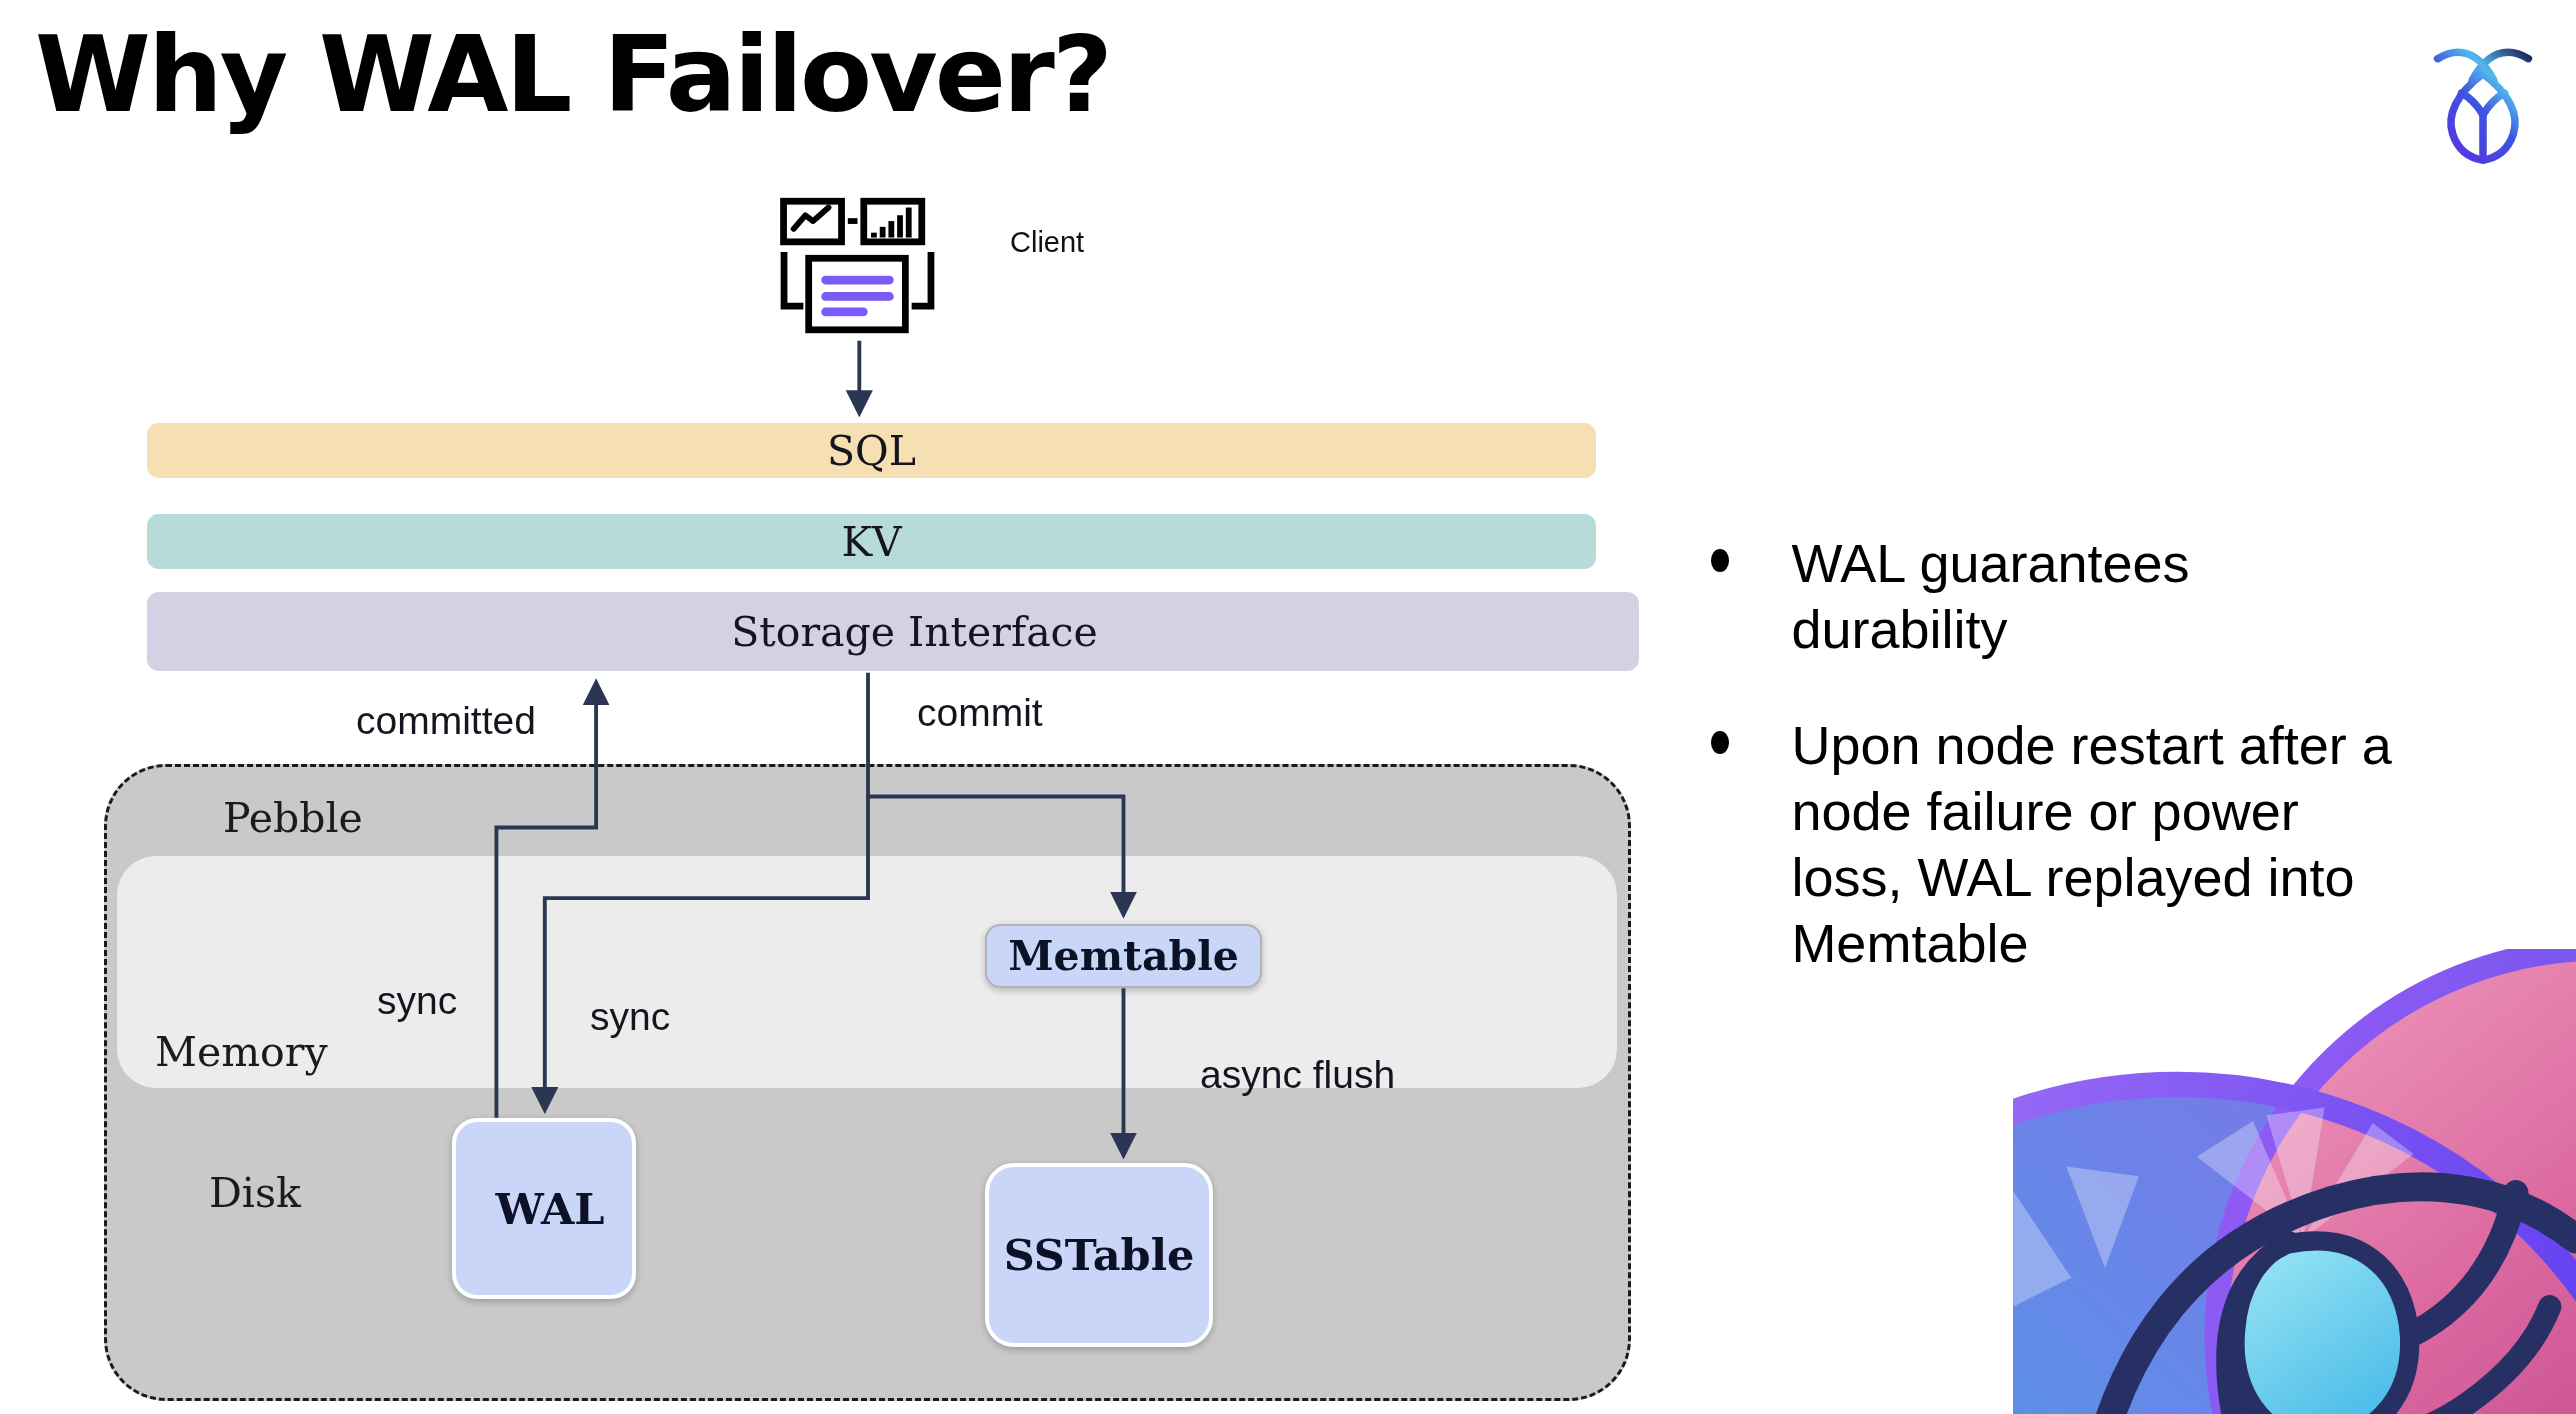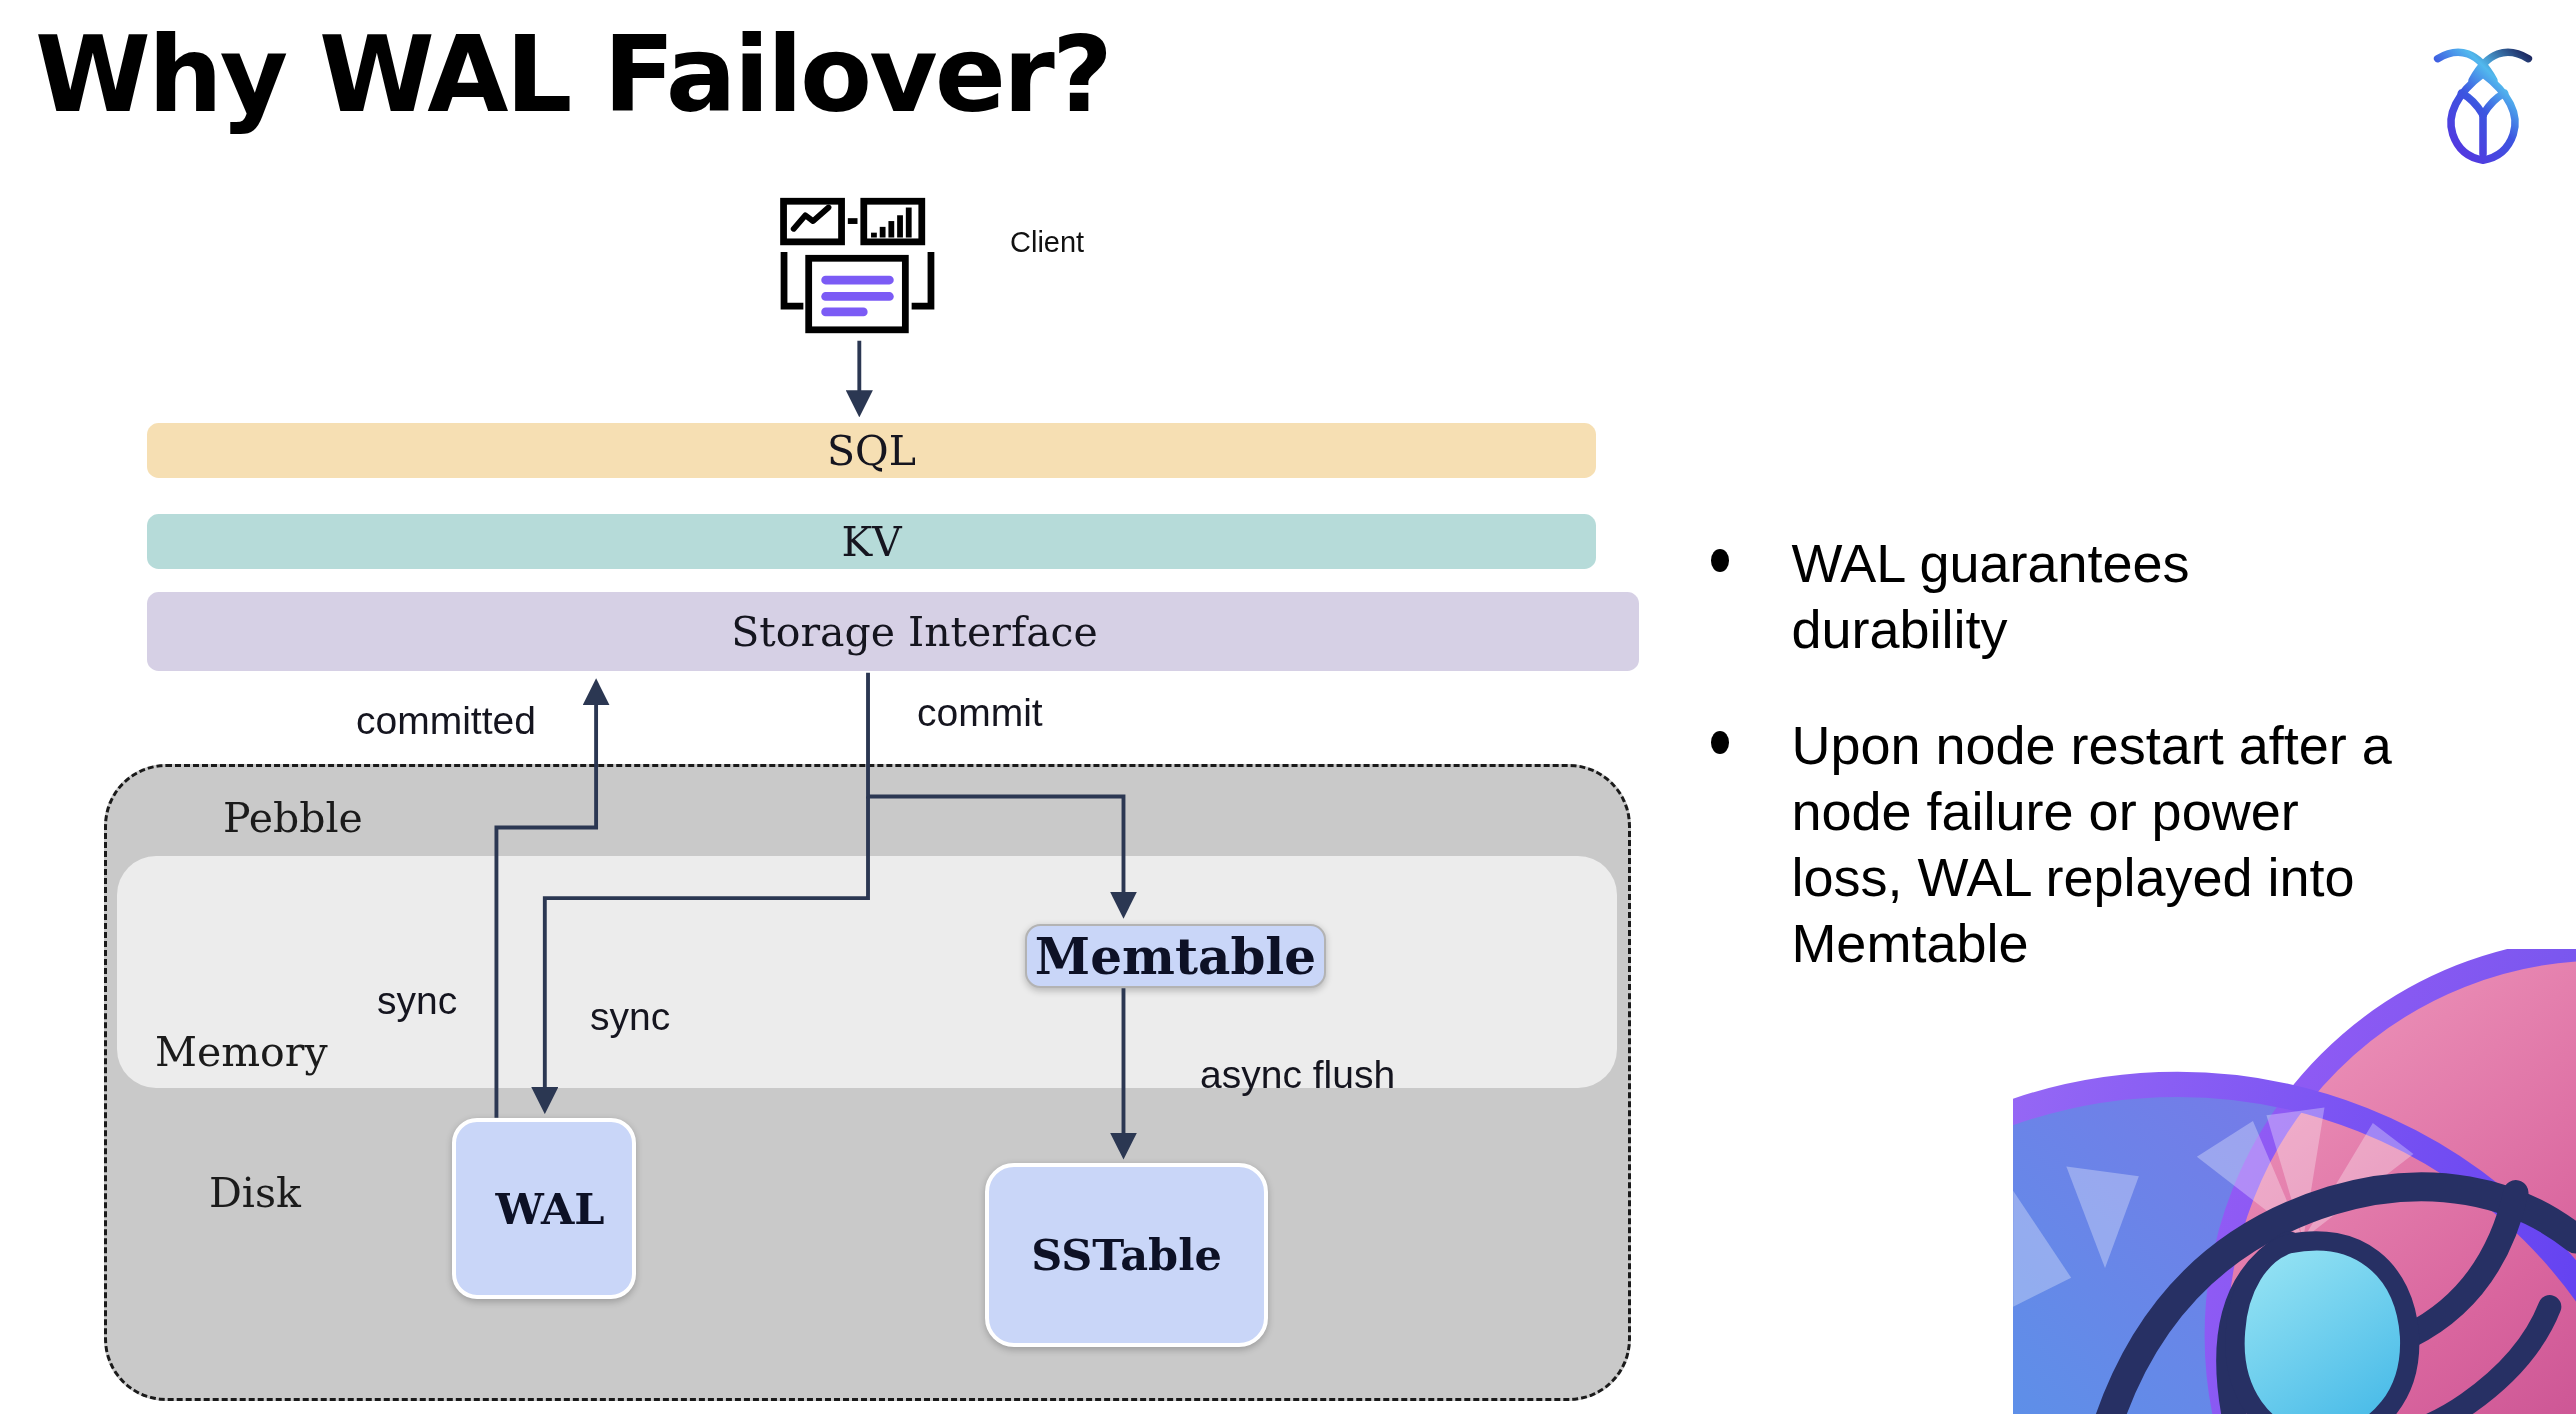--- a/index.html
+++ b/index.html
@@ -37,25 +37,25 @@
   .lbl-sync1{left:377px;top:979px;}
   .lbl-sync2{left:590px;top:995px;}
   .lbl-flush{left:1200px;top:1053px;}
   .lbl-client{position:absolute;left:1010px;top:226px;font-size:29px;color:#111;}
 
   
   .node{position:absolute;background:var(--node_fill);
         display:flex;align-items:center;justify-content:center;
         font-family:"DejaVu Serif",serif;font-weight:bold;color:#0d1126;
         box-sizing:border-box;box-shadow:0 2.9px 7.7px rgba(0,0,0,.22);}
-  .node.memtable{left:985px;top:924px;width:301px;height:64px;border-radius:15.5px;
-        border:2.9px solid #b3b3b3;font-size:50px;margin-left:40px;}
+  .node.memtable{left:985px;top:924px;width:277px;height:64px;border-radius:15.5px;
+        border:2.9px solid #b3b3b3;font-size:41px;}
   .node.wal{left:452px;top:1118px;width:184px;height:181px;border-radius:25px;
         border:4.8px solid #fff;font-size:43px;padding-left:12px;}
-  .node.sstable{left:985px;top:1163px;width:283px;height:184px;border-radius:29px;
+  .node.sstable{left:985px;top:1163px;width:228px;height:184px;border-radius:29px;
         border:4.8px solid #fff;font-size:43px;}
 
   
   svg.edges{position:absolute;left:0;top:0;width:2576px;height:1415px;pointer-events:none;}
   .edge{stroke:var(--arrow);stroke-width:4px;fill:none;}
   .arrowhead{fill:var(--arrow);}
 
   
   .clienticon{position:absolute;left:780px;top:194px;}
 

